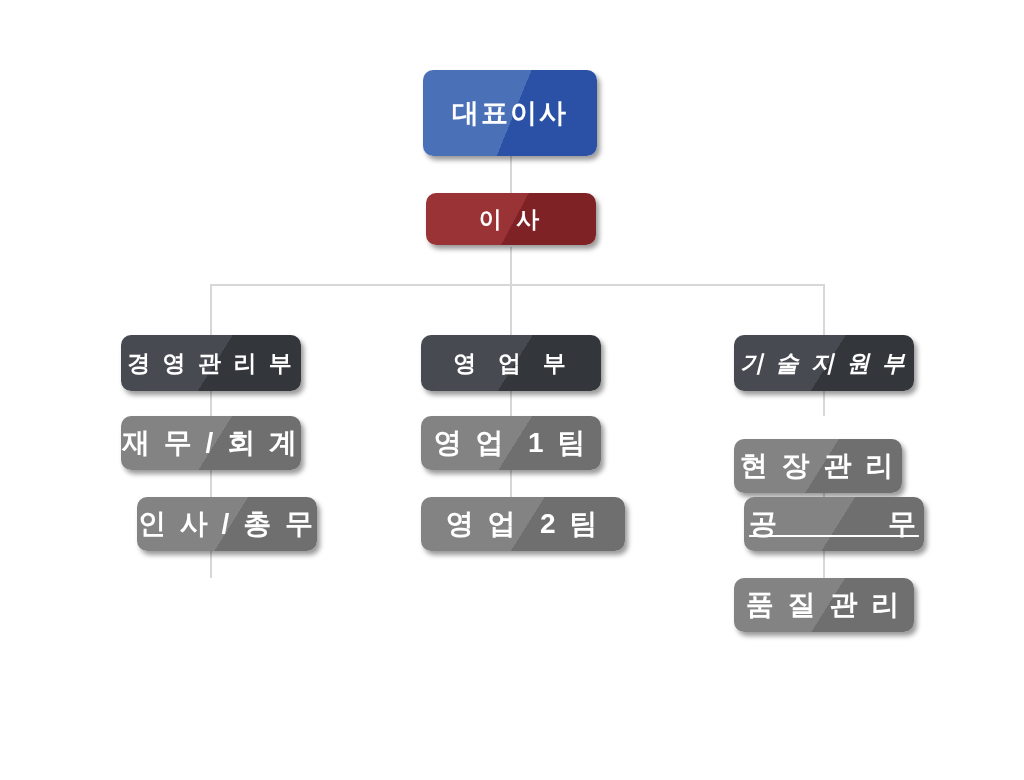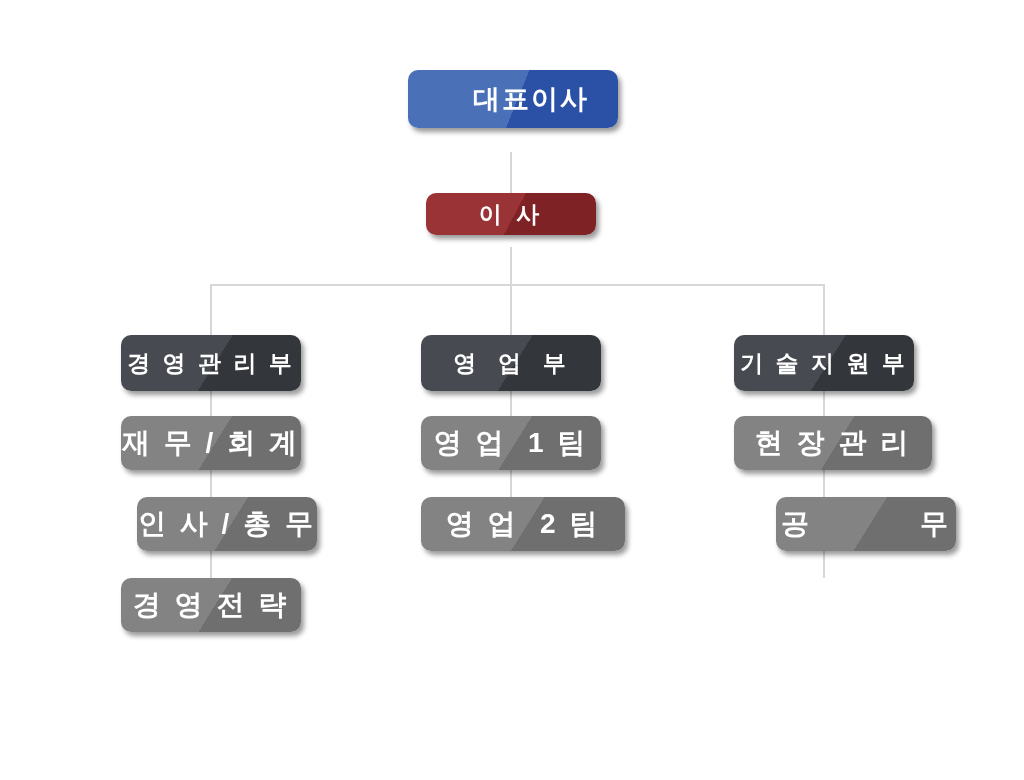--- a/index.html
+++ b/index.html
@@ -59,29 +59,29 @@
   <div class="line v" style="left:210px;top:470px;height:27px;"></div>
   <div class="line v" style="left:210px;top:551px;height:27px;"></div>
 
   <div class="line v" style="left:510px;top:391px;height:25px;"></div>
   <div class="line v" style="left:510px;top:470px;height:27px;"></div>
 
   <div class="line v" style="left:823px;top:391px;height:25px;"></div>
   <div class="line v" style="left:823px;top:470px;height:27px;"></div>
   <div class="line v" style="left:823px;top:551px;height:27px;"></div>
 
-  <div class="node node-hero" style="left:408px;top:70px;width:174px;height:58px;padding-left:36px;">대표이사</div>
-  <div class="node node-director" style="left:426px;top:193px;width:170px;height:42px;">이 사</div>
+  <div class="node node-hero" style="left:423px;top:70px;width:174px;height:86px;">대표이사</div>
+  <div class="node node-director" style="left:426px;top:193px;width:170px;height:52px;">이 사</div>
 
   <div class="node node-head" style="left:121px;top:335px;width:180px;height:56px;">경 영 관 리 부</div>
   <div class="node node-team" style="left:121px;top:416px;width:180px;height:54px;">재 무 / 회 계</div>
   <div class="node node-team" style="left:137px;top:497px;width:180px;height:54px;">인 사 / 총 무</div>
-  <div class="node node-team" style="left:121px;top:578px;width:180px;height:54px;">경 영 전 략</div>
 
   <div class="node node-head" style="left:421px;top:335px;width:180px;height:56px;">영  업  부</div>
   <div class="node node-team" style="left:421px;top:416px;width:180px;height:54px;text-align:center;">영 업  1 팀</div>
   <div class="node node-team" style="left:421px;top:497px;width:204px;height:54px;">영 업  2 팀</div>
 
-  <div class="node node-head" style="left:734px;top:335px;width:180px;height:56px;">기 술 지 원 부</div>
-  <div class="node node-team" style="left:734px;top:416px;width:198px;height:54px;">현 장 관 리</div>
-  <div class="node node-team" style="left:776px;top:497px;width:180px;height:54px;">공          무</div>
+  <div class="node node-head" style="left:734px;top:335px;width:180px;height:56px;font-style:italic;">기 술 지 원 부</div>
+  <div class="node node-team" style="left:734px;top:439px;width:168px;height:54px;">현 장 관 리</div>
+  <div class="node node-team" style="left:744px;top:497px;width:180px;height:54px;text-decoration:underline;">공          무</div>
+  <div class="node node-team" style="left:734px;top:578px;width:180px;height:54px;">품 질 관 리</div>
 
 </div>
 
 </body></html>

